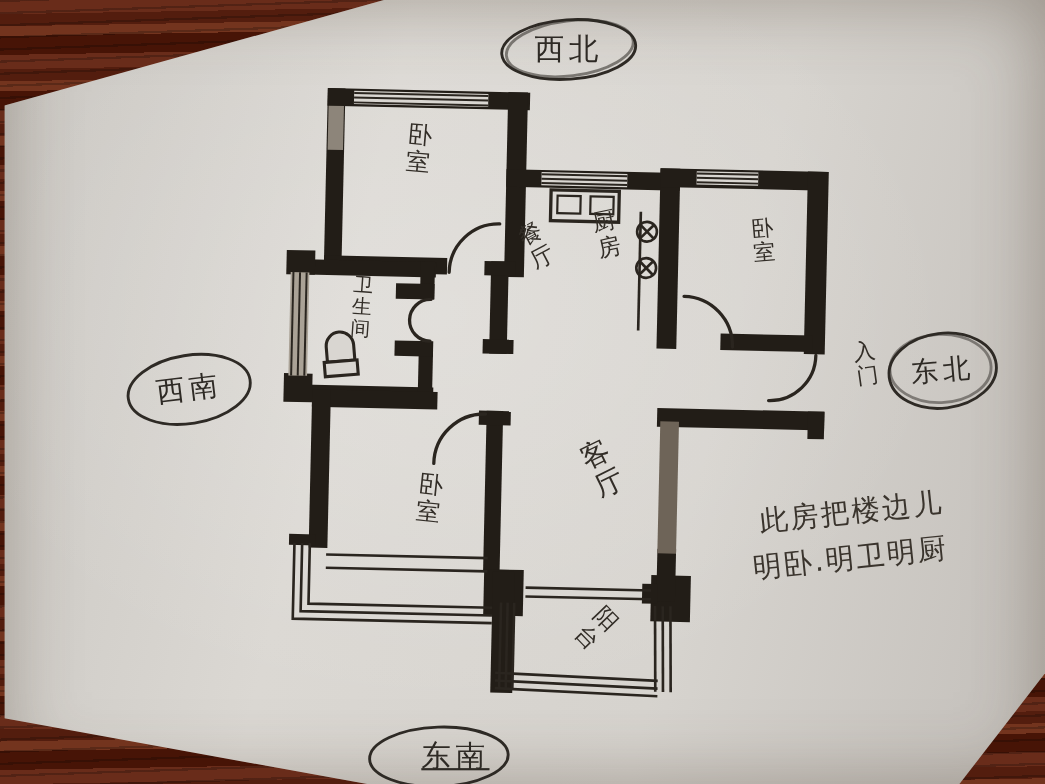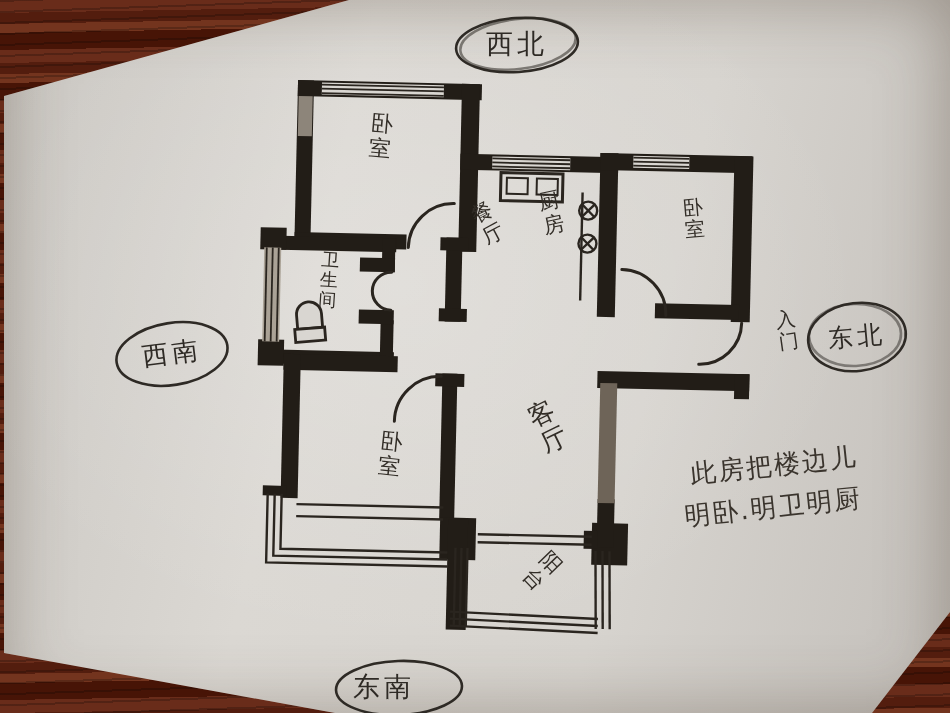--- a/index.html
+++ b/index.html
@@ -172,21 +172,21 @@
           <path d="M 297 332 L 297 318 A 12.5 12.5 0 0 1 322 318 L 322 332 Z"></path>
           <rect x="294" y="332" width="30" height="13"></rect>
         </g>
       </g>
     </g>
   </svg>
 
   <div class="compass" style="left:517px; top:45px;">西北</div>
   <div class="compass" style="left:172px; top:354px; transform:translate(-50%,-52%) rotate(-7deg); font-size:26px;">西南</div>
   <div class="compass" style="left:857px; top:337px; transform:translate(-50%,-52%) rotate(-5deg); font-size:25px;">东北</div>
-  <div class="compass" style="left:384px; top:688px;">东南</div>
+  <div class="compass" style="left:414px; top:688px;text-decoration:underline;">东南</div>
 
   <div class="lbl vtext" style="left:372px; top:112px; font-size:22px; transform:rotate(5deg);">卧室</div>
   <div class="lbl vtext" style="left:466px; top:202px; font-size:21px; transform:rotate(-28deg);">餐厅</div>
   <div class="lbl vtext" style="left:536px; top:190px; font-size:21px; transform:rotate(-12deg);">厨房</div>
   <div class="lbl vtext" style="left:682px; top:196px; font-size:20px; transform:rotate(-5deg);">卧室</div>
   <div class="lbl vtext" style="left:322px; top:250px; font-size:18px; transform:rotate(4deg);">卫生间</div>
   <div class="lbl vtext" style="left:522px; top:400px; font-size:26px; transform:rotate(-26deg);">客厅</div>
   <div class="lbl vtext" style="left:382px; top:430px; font-size:22px; transform:rotate(6deg);">卧室</div>
   <div class="lbl vtext" style="left:548px; top:556px; font-size:21px; transform:rotate(46deg);">阳台</div>
   <div class="lbl vtext" style="left:774px; top:308px; font-size:20px; transform:rotate(-8deg);">入门</div>

